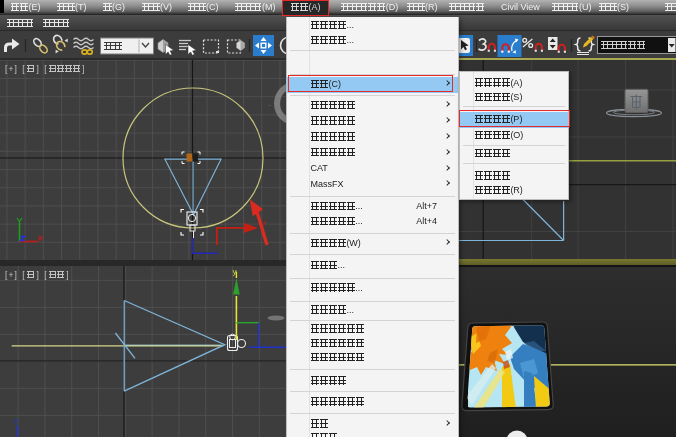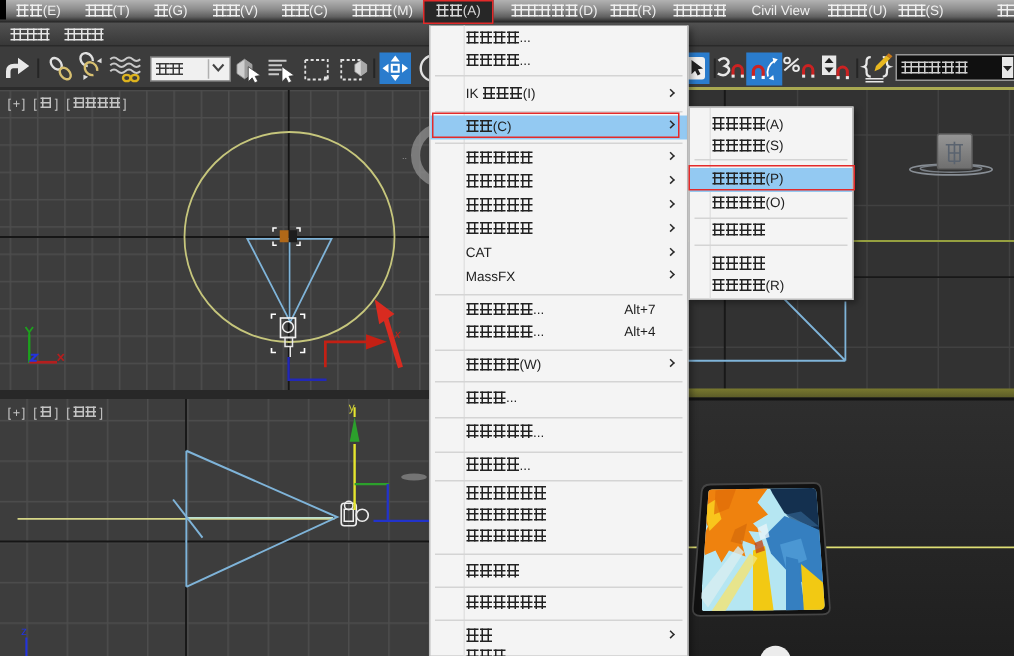--- a/index.html
+++ b/index.html
@@ -325,21 +325,20 @@
 <polygon points="129,99 134,97 136,104 130,106" fill="#c04818" opacity=".8"></polygon>
 </g>
 <circle cx="143" cy="178" r="10.5" fill="#ececec"></circle>
 </svg>
   </div>
 <div class="abs" id="menu">
  <div style="position:absolute;left:21.5px;top:0;bottom:0;width:1px;background:#e2e2e2"></div>
  <div class="it" style="top:1.7px;"><i class="k"></i><i class="k"></i><i class="k"></i><i class="k"></i>...</div>
  <div class="it" style="top:16.4px;"><i class="k"></i><i class="k"></i><i class="k"></i><i class="k"></i>...</div>
  <div class="sep" style="top:33.3px"></div>
- <div class="it" style="top:38.9px;">IK <i class="k"></i><i class="k"></i><i class="k"></i>(I)<s class="arr"></s></div>
  <div class="sep" style="top:57px"></div>
  <div class="it hl" style="top:60.5px;height:15.5px;line-height:15.5px;"><i class="k"></i><i class="k"></i>(C)<s class="arr"></s></div>
  <div class="sep" style="top:78.8px"></div>
  <div class="it" style="top:81.5px;height:15.8px;line-height:15.8px;"><i class="k"></i><i class="k"></i><i class="k"></i><i class="k"></i><i class="k"></i><s class="arr"></s></div>
  <div class="it" style="top:97.3px;height:15.8px;line-height:15.8px;"><i class="k"></i><i class="k"></i><i class="k"></i><i class="k"></i><i class="k"></i><s class="arr"></s></div>
  <div class="it" style="top:113.1px;height:15.8px;line-height:15.8px;"><i class="k"></i><i class="k"></i><i class="k"></i><i class="k"></i><i class="k"></i><s class="arr"></s></div>
  <div class="it" style="top:128.9px;height:15.8px;line-height:15.8px;"><i class="k"></i><i class="k"></i><i class="k"></i><i class="k"></i><i class="k"></i><s class="arr"></s></div>
  <div class="it" style="top:144.7px;height:15.8px;line-height:15.8px;">CAT<s class="arr"></s></div>
  <div class="it" style="top:160.5px;height:15.8px;line-height:15.8px;">MassFX<s class="arr"></s></div>
  <div class="sep" style="top:179px"></div>

